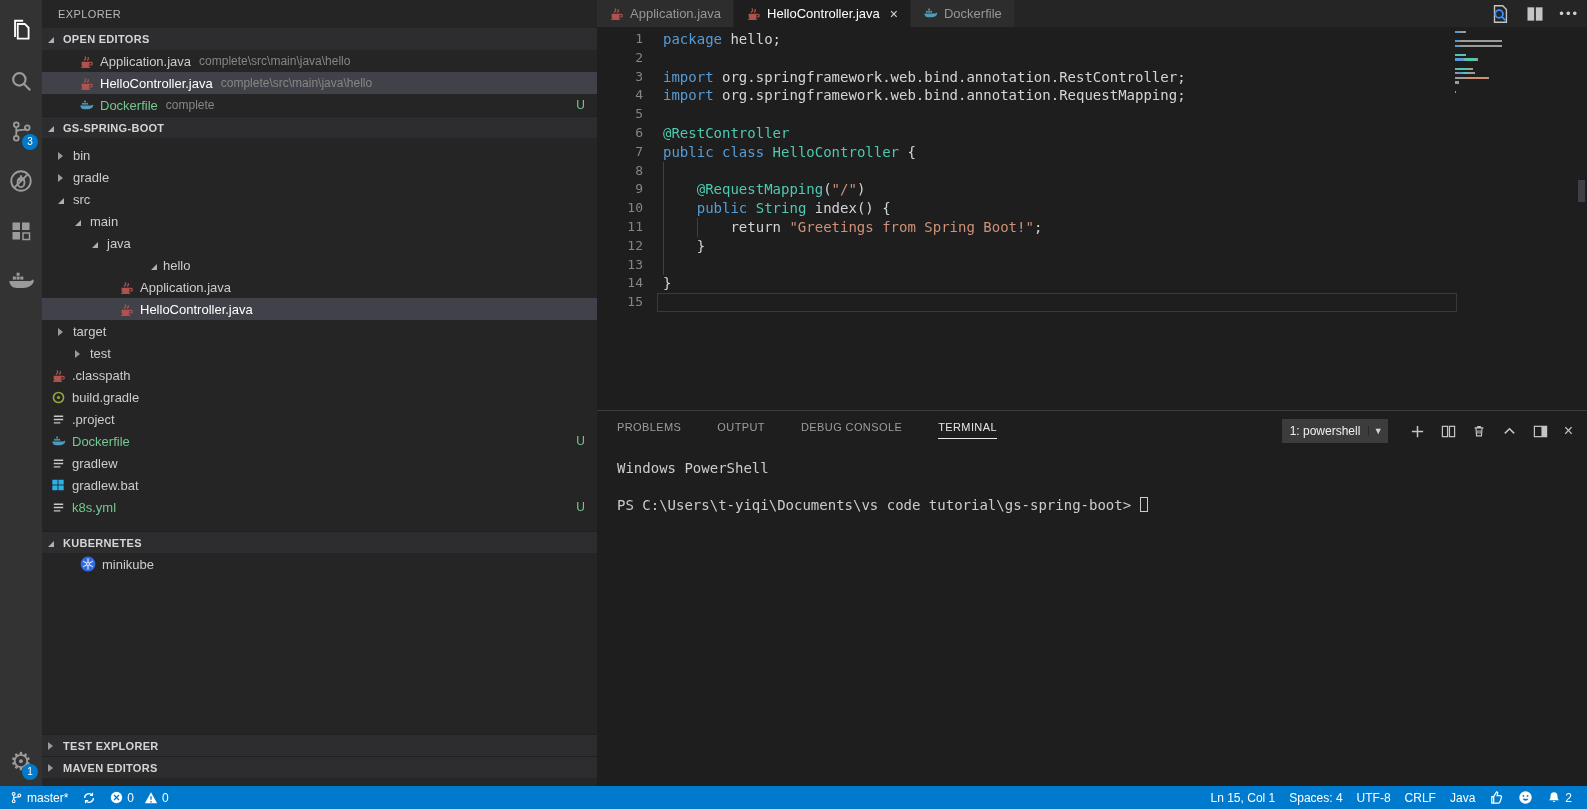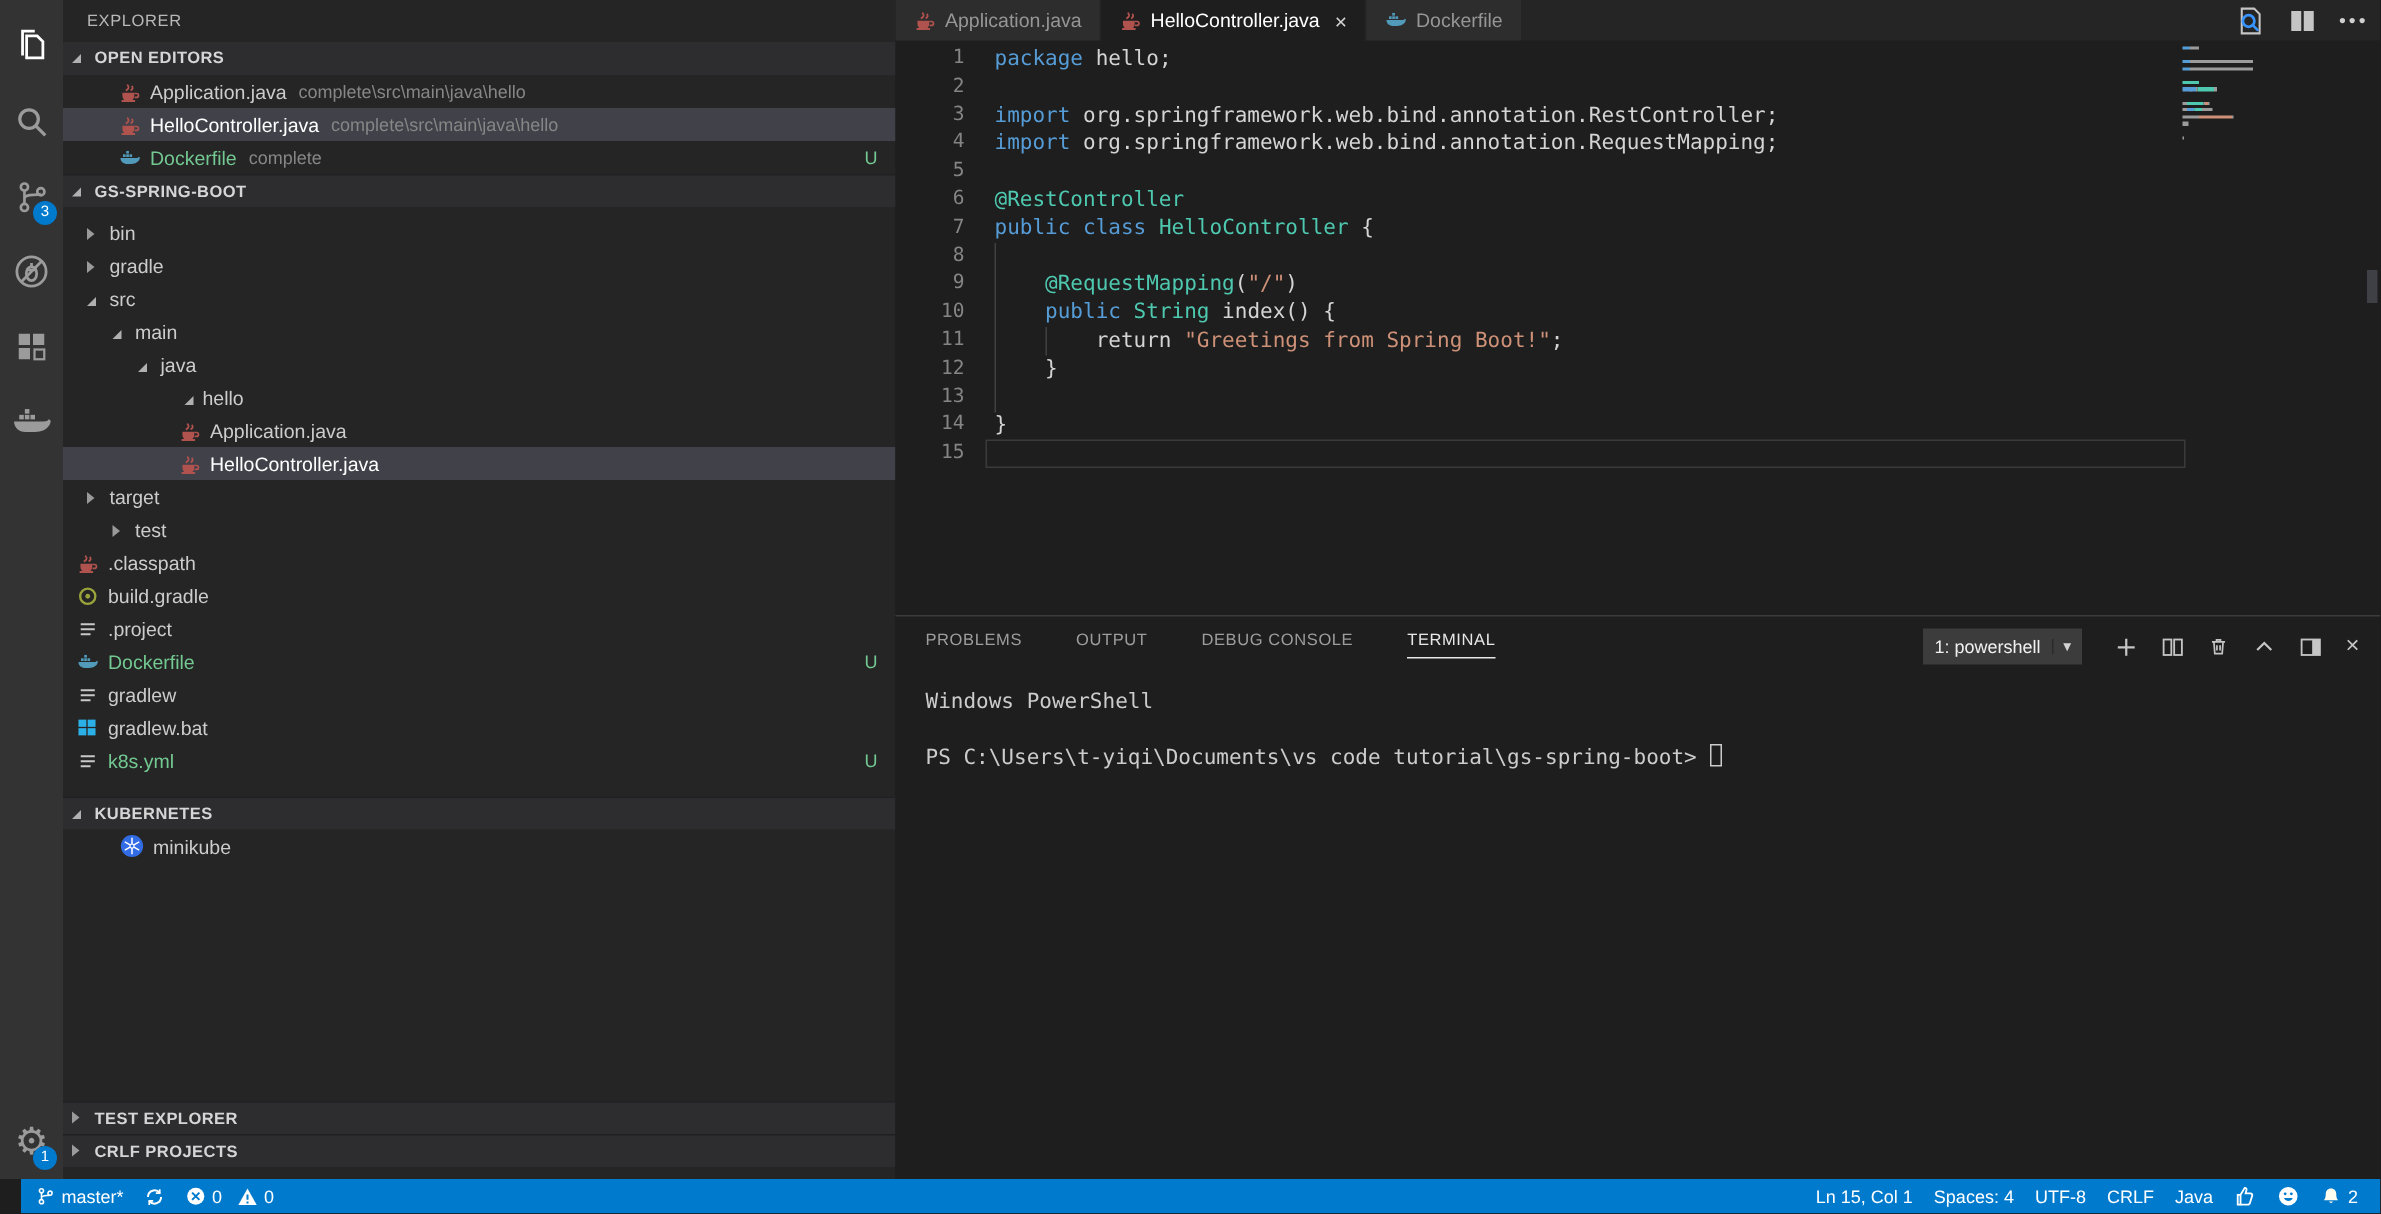--- a/index.html
+++ b/index.html
@@ -66,21 +66,21 @@
   .panel-actions { position:absolute; right:14px; top:8px; display:flex; align-items:center; gap:16px; color:#c5c5c5; }
   .term-select { display:flex; align-items:center; background:#3c3c3c; color:#f0f0f0; font-size:12px; height:24px; width:106px; padding-left:8px; cursor:pointer; margin-right:6px; }
   .term-select .sel-arrow { margin-left:auto; width:20px; text-align:center; border-left:1px solid #2a2a2a; font-size:9px; color:#d4d4d4; }
   .pa { cursor:pointer; display:inline-flex; align-items:center; }
   .pa.close { font-size:16px; }
   .term-content { padding:10px 0 0 20px; font-family:"DejaVu Sans Mono","Liberation Mono",monospace; font-size:14px; color:#cccccc; cursor:text; }
   .term-content div { height:18.6px; line-height:18.6px; white-space:pre; }
   .term-cursor { display:inline-block; width:8px; height:15px; border:1px solid #cccccc; vertical-align:-2px; }
 
   
-  .statusbar { position:absolute; left:14px; right:0; bottom:0; height:23px; background:#007acc; color:#ffffff; display:flex; align-items:center; justify-content:space-between; font-size:12px;text-align:center; }
+  .statusbar { position:absolute; left:0; right:0; bottom:0; height:23px; background:#007acc; color:#ffffff; display:flex; align-items:center; justify-content:space-between; font-size:12px;text-align:center; }
   .sb-left, .sb-right { display:flex; align-items:center; height:100%; }
   .sb-item { display:flex; align-items:center; gap:4px; padding:0 7px; height:100%; cursor:pointer; }
   .sb-left .sb-item:first-child { padding-left:10px; }
   .sb-right { padding-right:8px; }
 </style>
 </head>
 <body>
 
 <div class="window">
 
@@ -214,21 +214,21 @@
           <span class="lab">src</span>
         </div>
         <div class="row" style="padding-left: 33px;">
           <span class="tw e"></span>
           <span class="lab">main</span>
         </div>
         <div class="row" style="padding-left: 50px;">
           <span class="tw e"></span>
           <span class="lab">java</span>
         </div>
-        <div class="row" style="padding-left: 78px; text-align: center;">
+        <div class="row" style="padding-left: 106px; text-align: center;">
           <span class="tw e"></span>
           <span class="lab">hello</span>
         </div>
         <div class="row" style="padding-left: 76px;">
           <span class="ficon">
             <svg viewBox="0 0 16 16" width="15" height="15">
               <g fill="none" stroke="#b0524e" stroke-width="1.3">
                 <path d="M5.2 6.8C7.8 5.5 7.6 4 6.2 2.6M8.6 6.8c1.8-1 1.8-2.3.8-3.3"></path>
               </g>
               <path d="M2.8 8.3h8.4v2.3a4.2 4.2 0 0 1-8.4 0z" fill="#b0524e"></path>
@@ -353,21 +353,21 @@
       </div>
 
     <div class="sb-spacer"></div>
 
     <div class="section-header">
       <span class="tw c"></span>
       <span>TEST EXPLORER</span>
     </div>
     <div class="section-header" style="margin-bottom:8px;">
       <span class="tw c"></span>
-      <span>CRLF PROJECTS</span>
+      <span>MAVEN EDITORS</span>
     </div>
   </div>
 
   <div class="editor-region">
     <div class="tabbar">
       <div id="tabs" style="display:flex;">
           <div class="tab">
             <span class="ficon">
               <svg viewBox="0 0 16 16" width="15" height="15">
                 <g fill="none" stroke="#b0524e" stroke-width="1.3">

